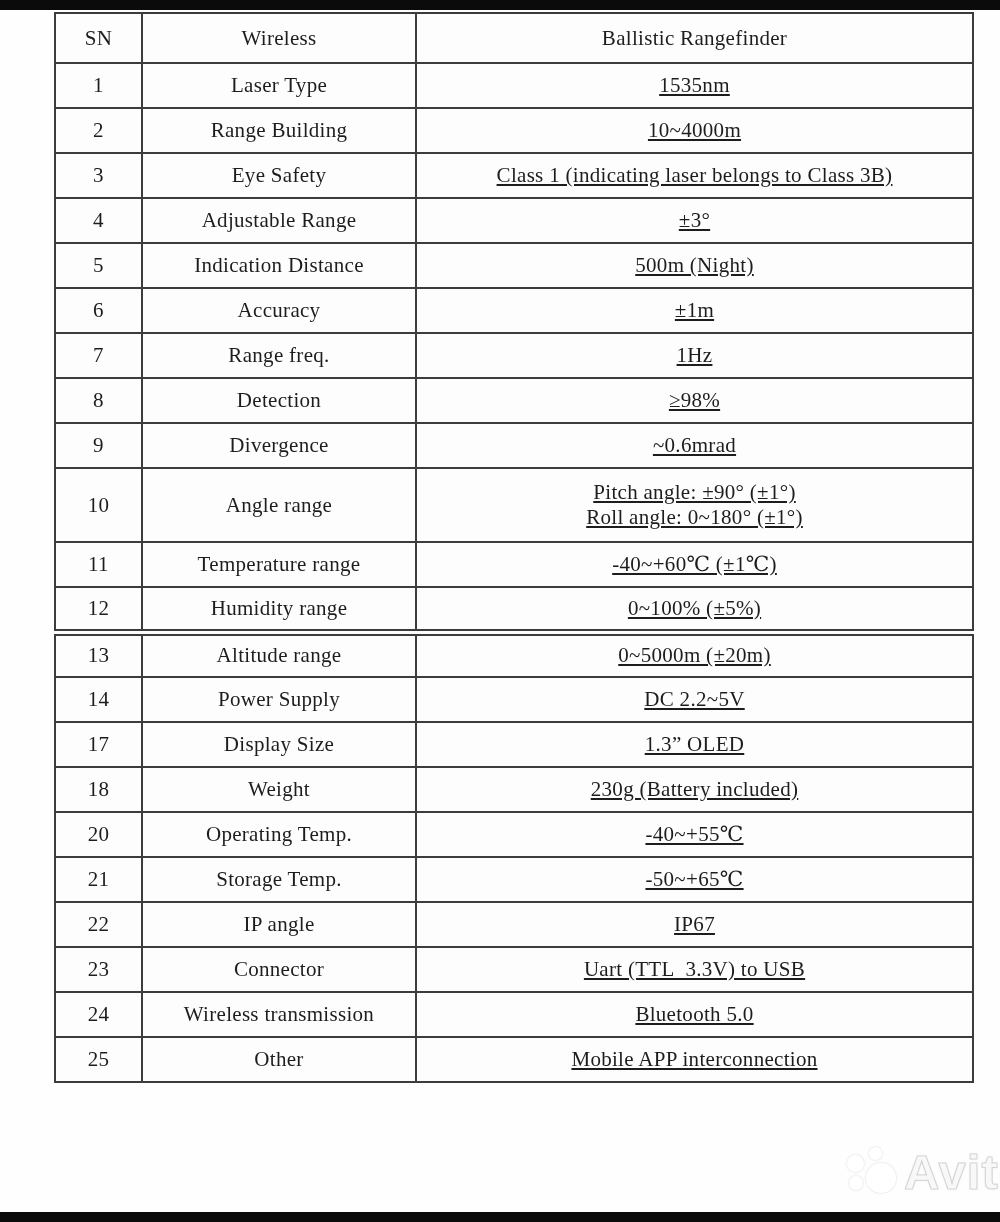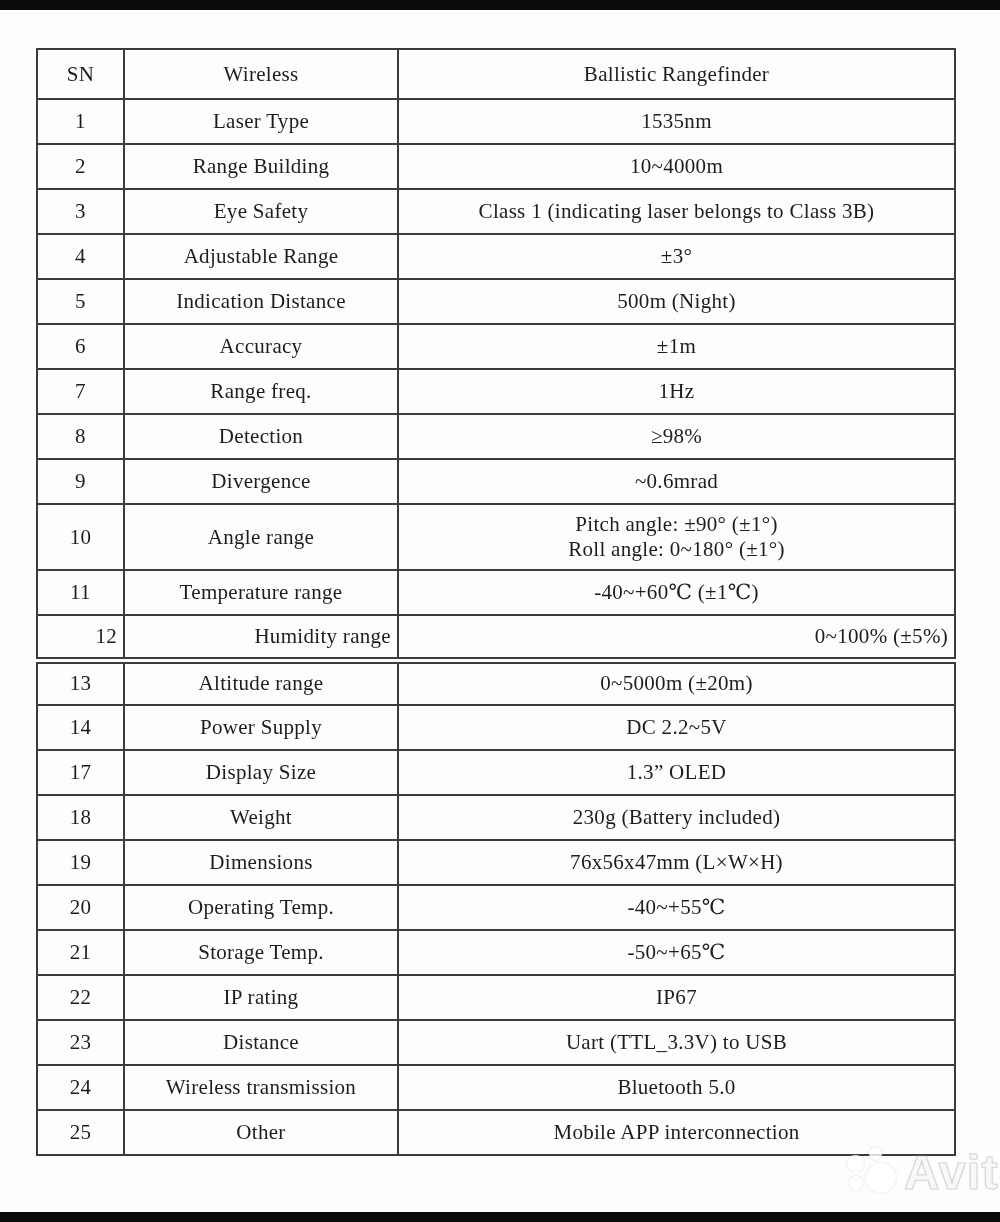--- a/index.html
+++ b/index.html
@@ -23,49 +23,48 @@
     width: 1000px;
     height: 10px;
     background: #0b0b0b;
     z-index: 5;
   }
   .edge-bar.top { top: 0; }
   .edge-bar.bottom { bottom: 0; }
 
   .table-wrap {
     position: absolute;
-    left: 36px;
+    left: 54px;
     top: 12px;
     width: 920px;
     z-index: 1;
     filter: blur(0.3px);
-    margin-top: 36px;
   }
   table.spec {
     width: 100%;
     border-collapse: collapse;
     table-layout: fixed;
     background: #fdfdfd;
   }
   table.spec td, table.spec th {
     border: 2.5px solid #3c3c3c;
     text-align: center;
     vertical-align: middle;
     font-size: 21px;
     font-weight: normal;
     color: #1d1d1d;
     padding: 0 6px;
     letter-spacing: 0.3px;
   }
   table.spec tr { height: 45px; }
   table.spec thead tr { height: 50px; }
-  table.spec tr.tall { height: 66px; }
+  table.spec tr.tall { height: 74px; }
   table.spec tr.dashed-bottom td { border-bottom-style: dashed; }
-  table.spec tr.double-bottom td { border-bottom: 7px double #3c3c3c; text-align: right; }
-  td.value-cell { white-space: pre-line; }
+  table.spec tr.double-bottom td { border-bottom: 7px double #3c3c3c; }
+  td.value-cell { white-space: pre-line; text-decoration: underline; }
   col.c-sn { width: 87px; }
   col.c-project { width: 274px; }
   col.c-value { width: auto; }
 
   .watermark {
     position: absolute;
     left: 846px;
     top: 1146px;
     z-index: 6;
     display: flex;
@@ -197,42 +196,37 @@
           <td>17</td>
           <td>Display Size</td>
           <td class="value-cell">1.3” OLED</td>
         </tr>
         <tr>
           <td>18</td>
           <td>Weight</td>
           <td class="value-cell">230g (Battery included)</td>
         </tr>
         <tr>
-          <td>19</td>
-          <td>Dimensions</td>
-          <td class="value-cell">76x56x47mm (L×W×H)</td>
-        </tr>
-        <tr>
           <td>20</td>
           <td>Operating Temp.</td>
           <td class="value-cell">-40~+55℃</td>
         </tr>
         <tr>
           <td>21</td>
           <td>Storage Temp.</td>
           <td class="value-cell">-50~+65℃</td>
         </tr>
         <tr>
           <td>22</td>
-          <td>IP rating</td>
+          <td>IP angle</td>
           <td class="value-cell">IP67</td>
         </tr>
         <tr>
           <td>23</td>
-          <td>Distance</td>
+          <td>Connector</td>
           <td class="value-cell">Uart (TTL_3.3V) to USB</td>
         </tr>
         <tr>
           <td>24</td>
           <td>Wireless transmission</td>
           <td class="value-cell">Bluetooth 5.0</td>
         </tr>
         <tr>
           <td>25</td>
           <td>Other</td>

